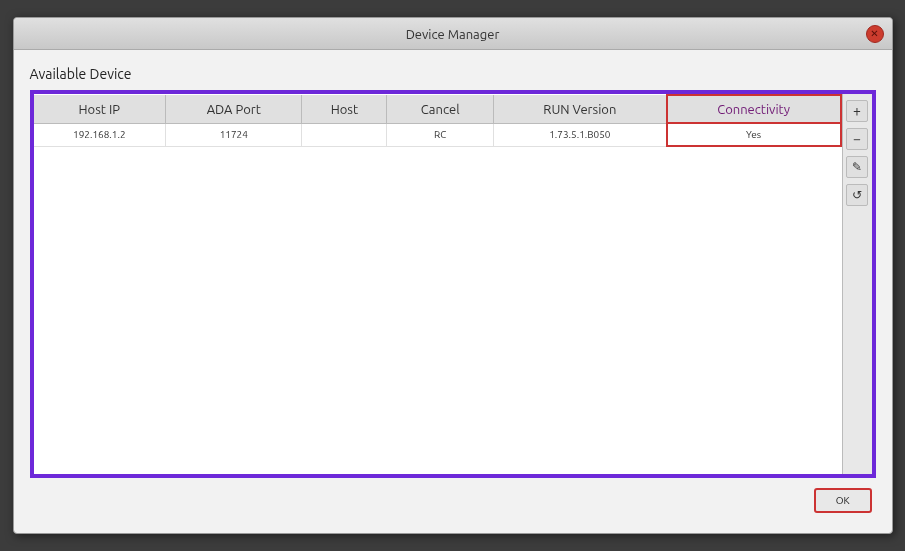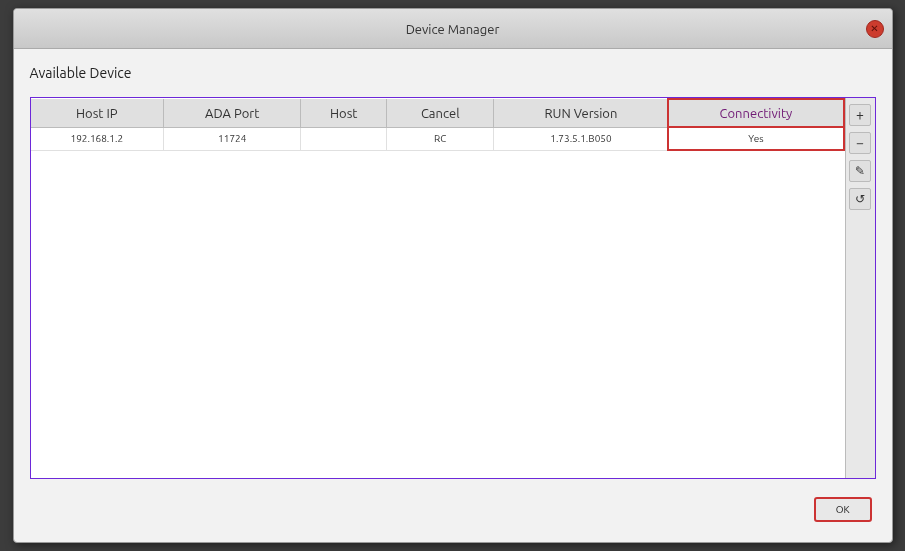--- a/index.html
+++ b/index.html
@@ -31,21 +31,21 @@
     }
 
     .title-bar {
       background: linear-gradient(to bottom, #e0e0e0, #c8c8c8);
       border-bottom: 1px solid #aaa;
       border-radius: 4px 4px 0 0;
       display: flex;
       align-items: center;
       justify-content: flex-start;
       padding: 6px 8px;
-      height: 40px;
+      height: 32px;
     }
 
     .title-bar-title {
       flex: 1;
       text-align: center;
       font-size: 13px;
       color: #333;
       font-weight: normal;
     }
 
@@ -67,33 +67,33 @@
     .title-bar-close::after {
       content: '✕';
       font-size: 10px;
       color: #5a0f08;
     }
 
     .window-body {
       padding: 16px;
       display: flex;
       flex-direction: column;
-      gap: 10px;
+      gap: 2px;
     }
 
     .section-title {
       font-size: 14px;
       color: #222;
       margin-bottom: 6px;
     }
 
     .table-container {
       display: flex;
       gap: 0;
-      border: 1px solid #6d28d9;
+      border: 4px solid #6d28d9;
       background: white;
     }
 
     .table-main {
       flex: 1;
       overflow: hidden;
     }
 
     .table-sidebar {
       width: 30px;

